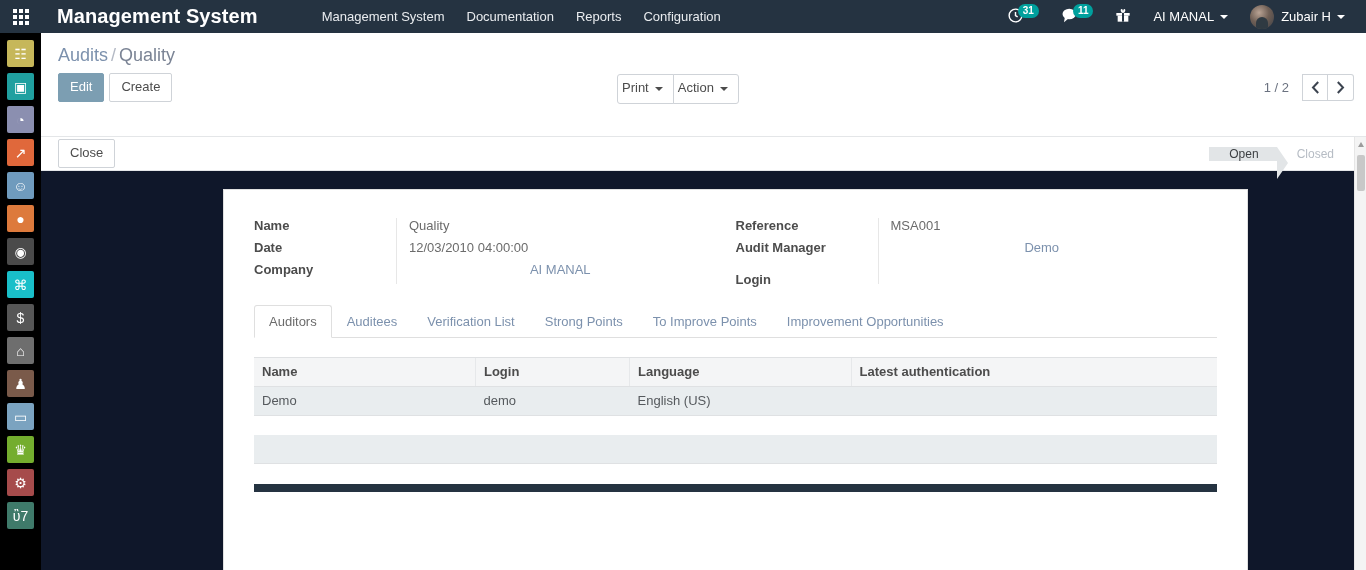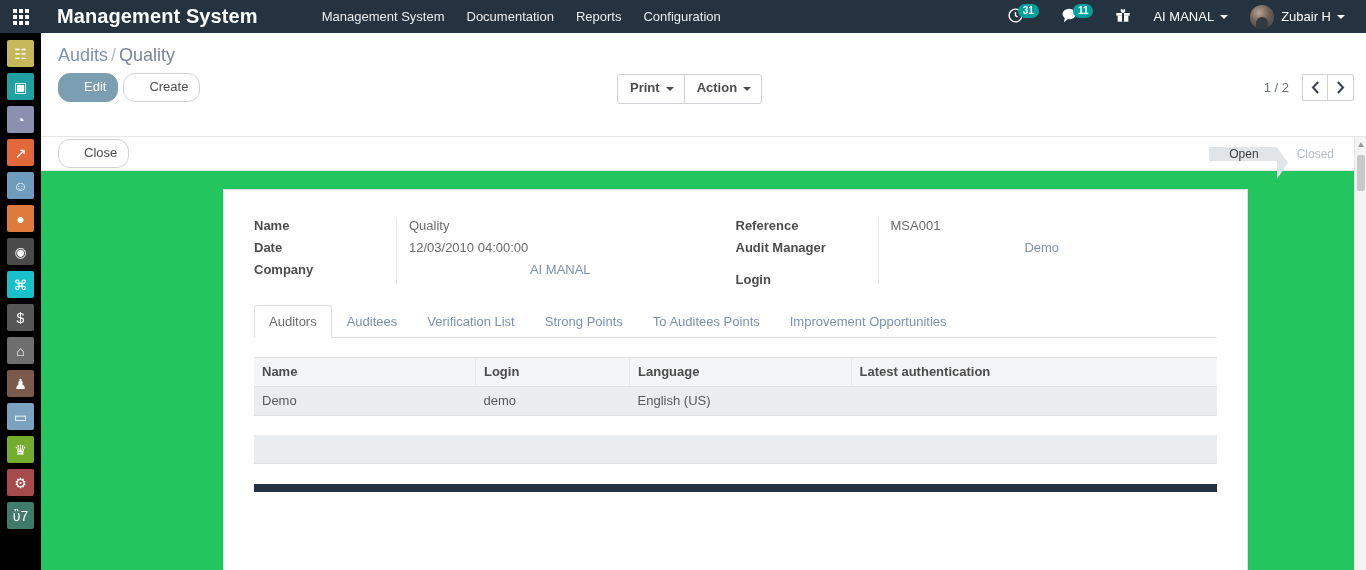--- a/index.html
+++ b/index.html
@@ -126,37 +126,37 @@
     display: flex; align-items: center;
     padding: 8px 0 9px 17px;
     position: relative;
     height: 44px;
   }
   .btn {
     font-size: 13px;
     border: 1px solid #cfd3d8;
     background: #ffffff;
     color: #4c4c4c;
-    padding: 4px 11px 5px 25px;
-    border-radius: 12px;
+    padding: 4px 11px 5px 11px;
+    border-radius: 2px;
     cursor: pointer;
     line-height: 1.45;
     font-family: "Liberation Sans", sans-serif;
   }
   .btn-primary {
     background: #7c9eb2;
     border-color: #7c9eb2;
     color: #ffffff;
   }
   #edit-create { display: flex; gap: 5px; }
   #mid-buttons {
     position: absolute; left: 576px; top: 8px;
     display: flex;
   }
-  #mid-buttons .btn { border-radius: 0; margin-left: -1px; padding: 4px 10px 5px 12px; font-weight: bold; }
+  #mid-buttons .btn { border-radius: 0; margin-left: -1px; padding: 4px 10px 5px 4px; }
   #mid-buttons .btn:first-child { border-radius: 3px 0 0 3px; margin-left: 0; }
   #mid-buttons .btn:last-child { border-radius: 0 3px 3px 0; }
   #pager {
     position: absolute; right: 12px; top: 8px;
     display: flex; align-items: center;
     font-size: 13px; color: #6b7280;
   }
   #pager .pager-count { padding-right: 13px; }
   .pager-btn {
     border: 1px solid #cfd3d8; background: #ffffff;
@@ -166,21 +166,21 @@
     color: #3c4450;
   }
   .pager-btn:first-of-type { border-radius: 3px 0 0 3px; }
   .pager-btn:last-of-type { border-radius: 0 3px 3px 0; border-left: 0; }
   .chev { display: block; }
 
   
   #sheet-wrap {
     position: absolute; left: 0; top: 103px;
     width: 1325px; height: 434px;
-    background: #22c55e;
+    background: #0f172a;
     border-top: 1px solid #e4e6e8;
     overflow: hidden;
   }
   #statusrow {
     height: 34px;
     background: #ffffff;
     border-bottom: 1px solid #e4e6e8;
     display: flex; align-items: center;
     padding-left: 17px;
     position: relative;
@@ -525,21 +525,21 @@
           </div>
         </div>
       </div>
 
       <div id="notebook">
         <div id="tabs">
           <div class="tab active">Auditors</div>
           <div class="tab">Auditees</div>
           <div class="tab">Verification List</div>
           <div class="tab">Strong Points</div>
-          <div class="tab">To Auditees Points</div>
+          <div class="tab">To Improve Points</div>
           <div class="tab">Improvement Opportunities</div>
         </div>
       </div>
 
       <div id="o2m">
         <table class="o2m">
           <thead>
             <tr>
               <th style="width:23%">Name</th>
               <th style="width:16%">Login</th>

